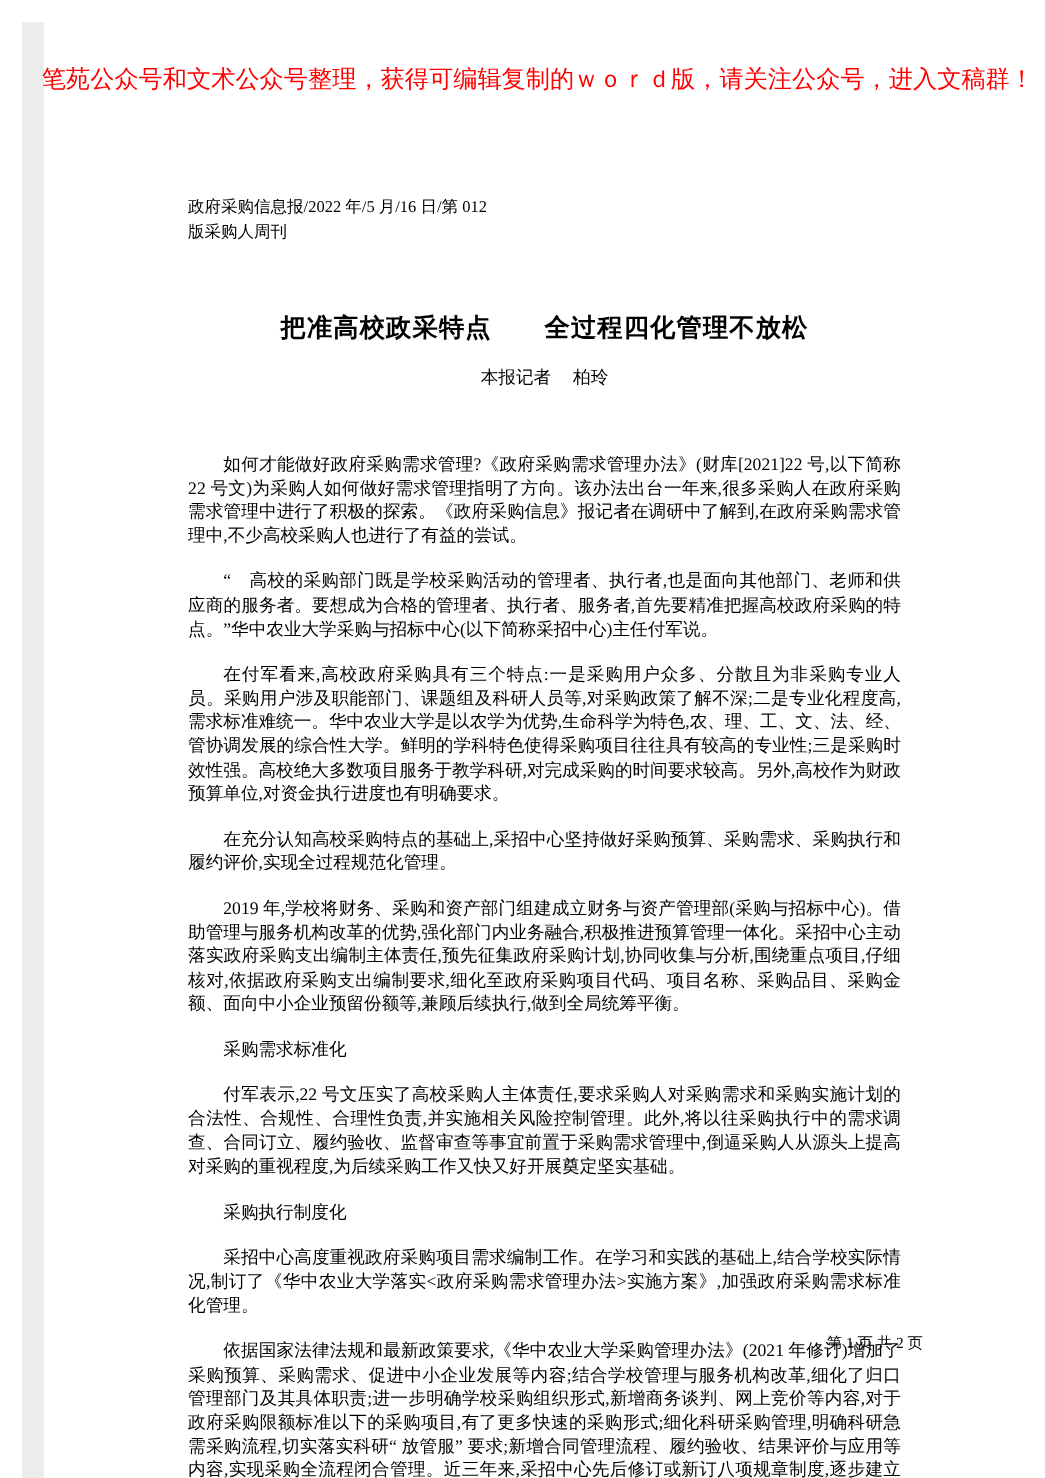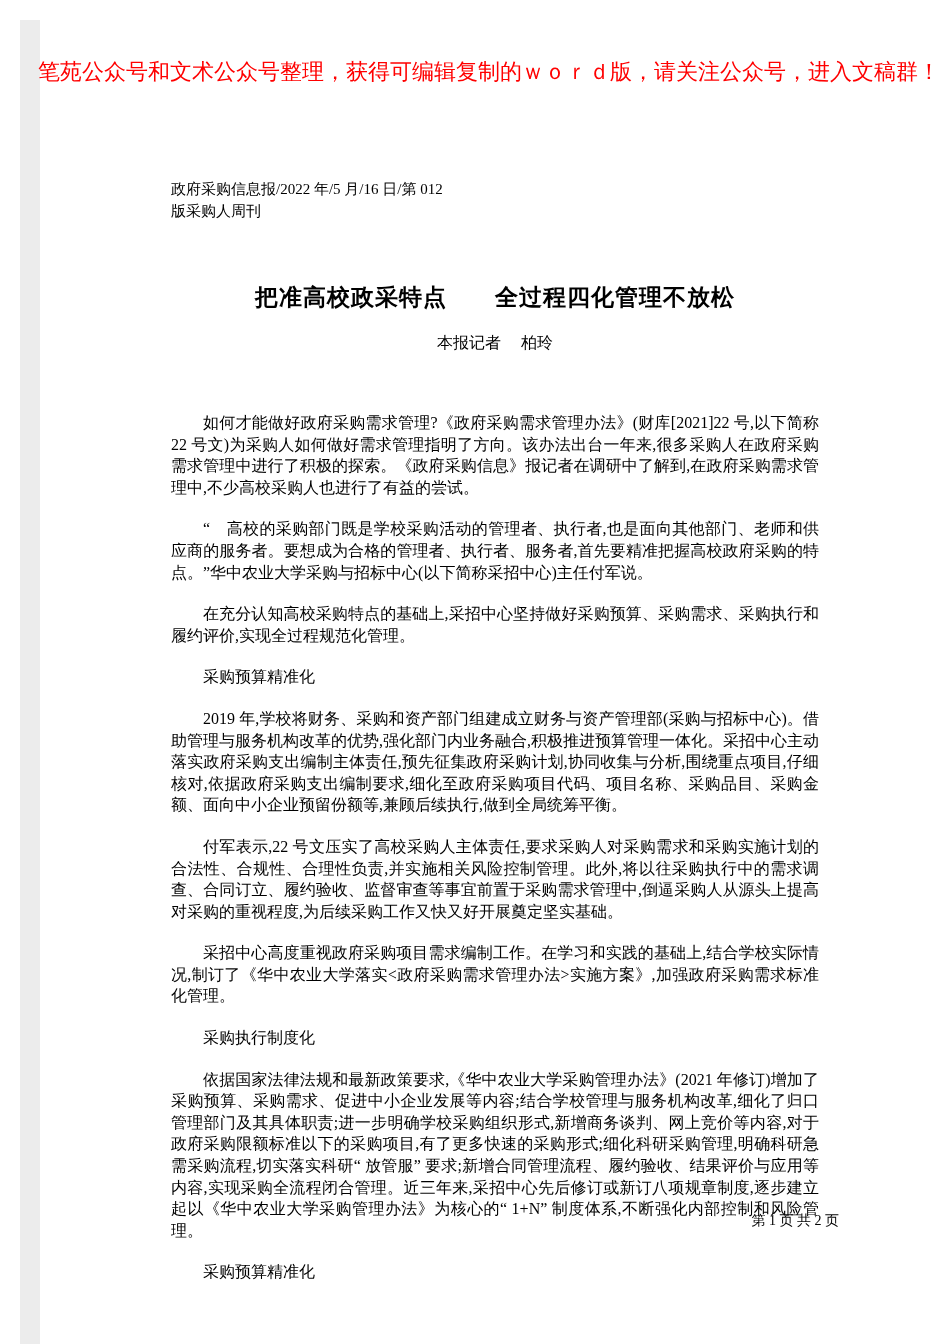--- a/index.html
+++ b/index.html
@@ -81,26 +81,27 @@
 
     <p class="source"><span>政府采购信息报/2022 年/5 月/16 日/第  012</span><br><span>版采购人周刊</span></p>
 
     <h1 class="title">把准高校政采特点　　全过程四化管理不放松</h1>
 
     <p class="byline">本报记者　 柏玲</p>
 
     <div class="body">
       <p class="para">如何才能做好政府采购需求管理?《政府采购需求管理办法》(财库[2021]22 号,以下简称 22 号文)为采购人如何做好需求管理指明了方向。该办法出台一年来,很多采购人在政府采购需求管理中进行了积极的探索。《政府采购信息》报记者在调研中了解到,在政府采购需求管理中,不少高校采购人也进行了有益的尝试。</p>
       <p class="para">“　高校的采购部门既是学校采购活动的管理者、执行者,也是面向其他部门、老师和供应商的服务者。要想成为合格的管理者、执行者、服务者,首先要精准把握高校政府采购的特点。”华中农业大学采购与招标中心(以下简称采招中心)主任付军说。</p>
+      <p class="para">在付军看来,高校政府采购具有三个特点:一是采购用户众多、分散且为非采购专业人员。采购用户涉及职能部门、课题组及科研人员等,对采购政策了解不深;二是专业化程度高,需求标准难统一。华中农业大学是以农学为优势,生命科学为特色,农、理、工、文、法、经、管协调发展的综合性大学。鲜明的学科特色使得采购项目往往具有较高的专业性;三是采购时效性强。高校绝大多数项目服务于教学科研,对完成采购的时间要求较高。另外,高校作为财政预算单位,对资金执行进度也有明确要求。</p>
       <p class="para">在充分认知高校采购特点的基础上,采招中心坚持做好采购预算、采购需求、采购执行和履约评价,实现全过程规范化管理。</p>
-      <p class="para">采购预算精准化</p>
       <p class="para">2019 年,学校将财务、采购和资产部门组建成立财务与资产管理部(采购与招标中心)。借助管理与服务机构改革的优势,强化部门内业务融合,积极推进预算管理一体化。采招中心主动落实政府采购支出编制主体责任,预先征集政府采购计划,协同收集与分析,围绕重点项目,仔细核对,依据政府采购支出编制要求,细化至政府采购项目代码、项目名称、采购品目、采购金额、面向中小企业预留份额等,兼顾后续执行,做到全局统筹平衡。</p>
+      <p class="para">采购需求标准化</p>
       <p class="para">付军表示,22 号文压实了高校采购人主体责任,要求采购人对采购需求和采购实施计划的合法性、合规性、合理性负责,并实施相关风险控制管理。此外,将以往采购执行中的需求调查、合同订立、履约验收、监督审查等事宜前置于采购需求管理中,倒逼采购人从源头上提高对采购的重视程度,为后续采购工作又快又好开展奠定坚实基础。</p>
+      <p class="para">采购执行制度化</p>
       <p class="para">采招中心高度重视政府采购项目需求编制工作。在学习和实践的基础上,结合学校实际情况,制订了《华中农业大学落实&lt;政府采购需求管理办法&gt;实施方案》,加强政府采购需求标准化管理。</p>
-      <p class="para">采购执行制度化</p>
       <p class="para">依据国家法律法规和最新政策要求,《华中农业大学采购管理办法》(2021 年修订)增加了采购预算、采购需求、促进中小企业发展等内容;结合学校管理与服务机构改革,细化了归口管理部门及其具体职责;进一步明确学校采购组织形式,新增商务谈判、网上竞价等内容,对于政府采购限额标准以下的采购项目,有了更多快速的采购形式;细化科研采购管理,明确科研急需采购流程,切实落实科研“ 放管服” 要求;新增合同管理流程、履约验收、结果评价与应用等内容,实现采购全流程闭合管理。近三年来,采招中心先后修订或新订八项规章制度,逐步建立起以《华中农业大学采购管理办法》为核心的“ 1+N” 制度体系,不断强化内部控制和风险管理。</p>
       <p class="para">采购预算精准化</p>
     </div>
 
   </div>
 
   <div class="footer">第 1 页 共 2 页</div>
 
 </div>
 

